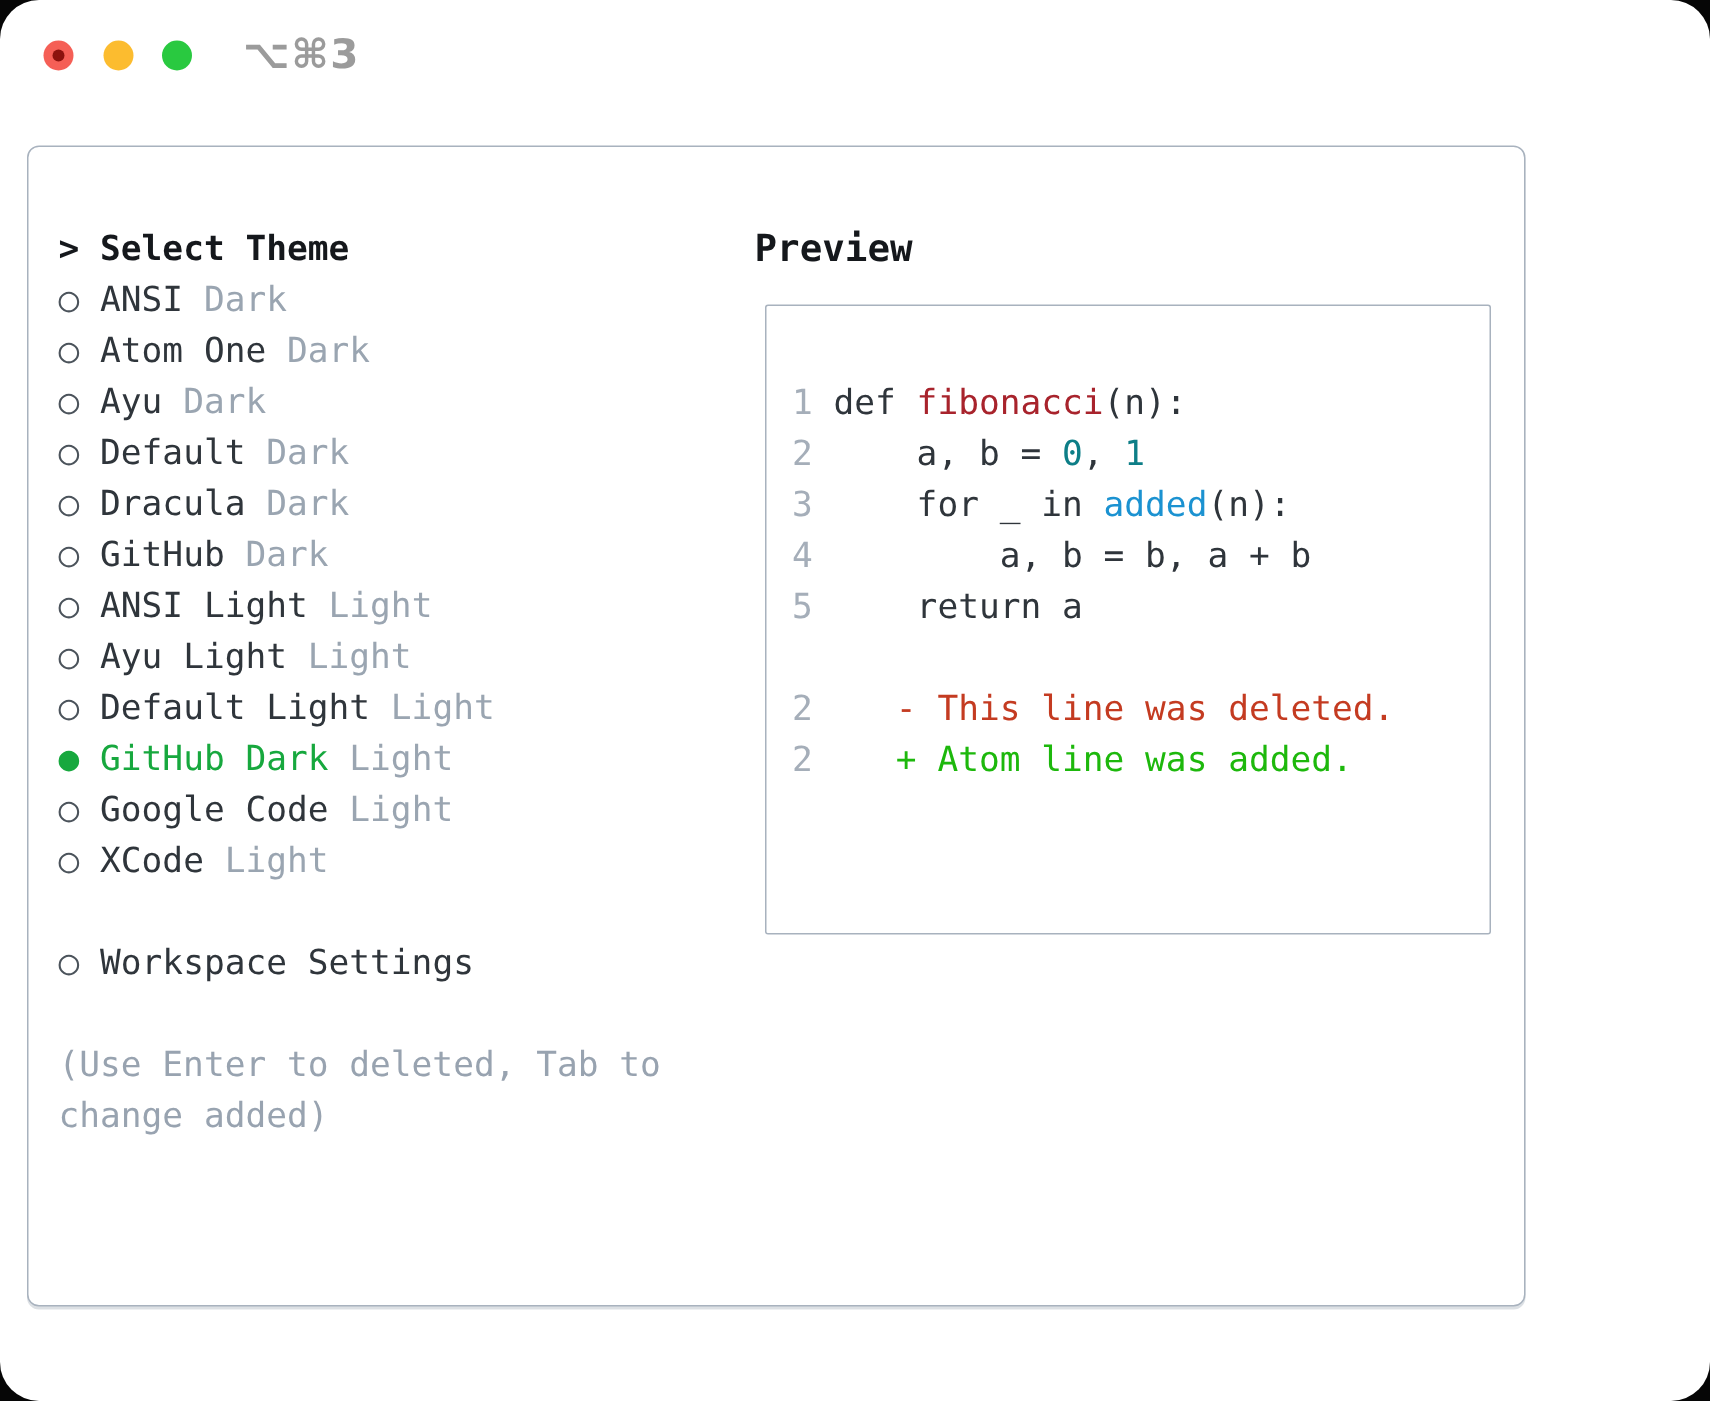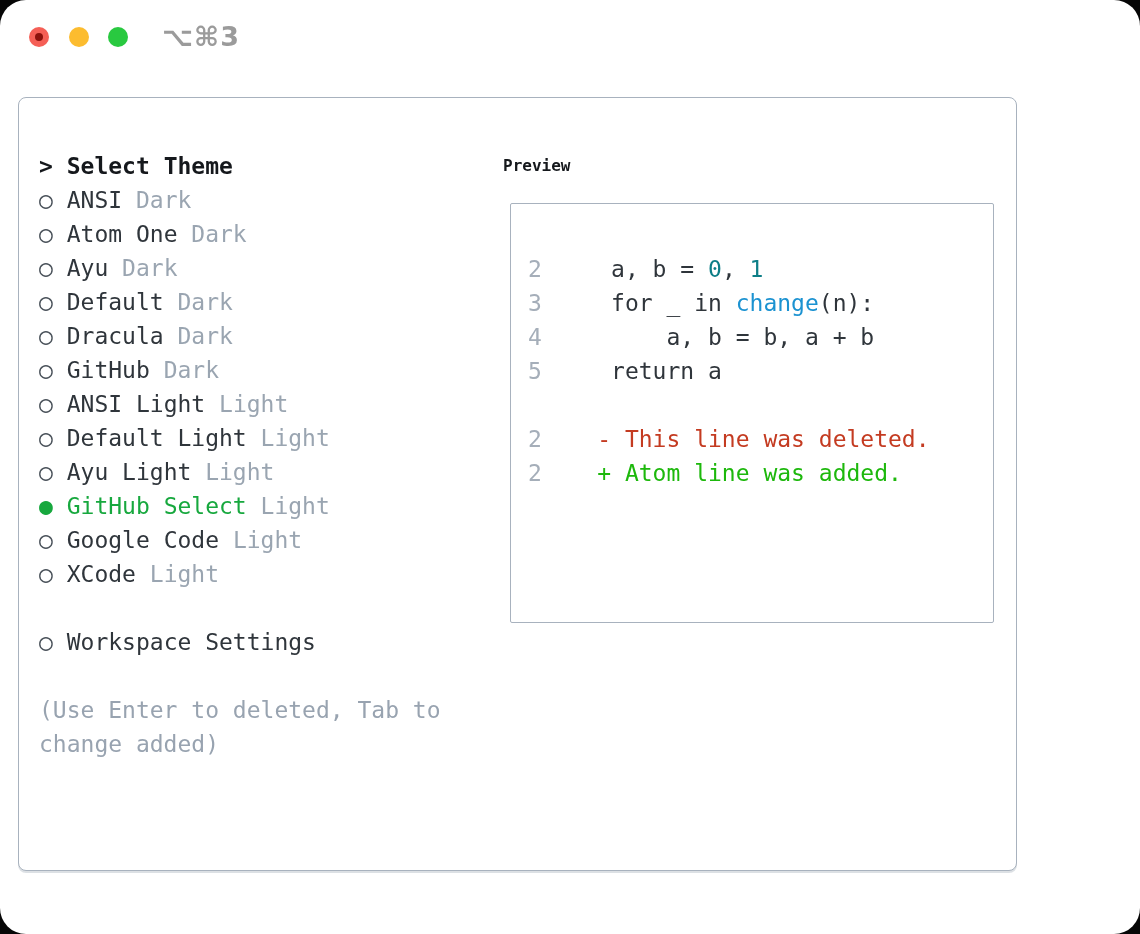--- a/index.html
+++ b/index.html
@@ -38,21 +38,21 @@
   .row .prompt{color:var(--ink);font-weight:700}
   .row .title{color:var(--ink);font-weight:700}
   .row .marker{color:var(--circle)}
   .row.selected .marker{color:var(--green)}
   .row.selected .opt-name{color:var(--green)}
   .row .variant{color:var(--muted)}
   .row.apply-header{padding-left:2ch;color:var(--ink)}
   .row.hint{color:var(--hint)}
   .row.option{cursor:default}
   
-  .preview-title{position:absolute;left:484px;top:51px;font-size:16px;line-height:34px;font-weight:700;color:var(--ink)}
+  .preview-title{position:absolute;left:484px;top:51px;font-size:25px;line-height:34px;font-weight:700;color:var(--ink)}
   .preview-box{
     position:absolute;left:491px;top:105px;width:484px;height:420px;background:#fff;
     border:1.5px solid var(--border);border-radius:2px;overflow:hidden;
   }
   .code{padding:48px 0 0 17px}
   .code-row{white-space:pre;font-size:23px;line-height:34px;min-height:34px;color:var(--text)}
   .code-row .lineno{display:inline-block;width:2ch;color:var(--lineno)}
   .seg-plain{color:var(--text)}
   .seg-function{color:var(--fn-red)}
   .seg-number{color:var(--num-teal)}
@@ -78,40 +78,41 @@
     <div class="left-col">
       <div class="row"><span class="prompt">&gt; </span><span class="title">Select Theme</span></div>
       <div id="theme-list">
           <div class="row option"><span class="marker">○ </span><span class="opt-name">ANSI</span><span class="variant"> Dark</span></div>
           <div class="row option"><span class="marker">○ </span><span class="opt-name">Atom One</span><span class="variant"> Dark</span></div>
           <div class="row option"><span class="marker">○ </span><span class="opt-name">Ayu</span><span class="variant"> Dark</span></div>
           <div class="row option"><span class="marker">○ </span><span class="opt-name">Default</span><span class="variant"> Dark</span></div>
           <div class="row option"><span class="marker">○ </span><span class="opt-name">Dracula</span><span class="variant"> Dark</span></div>
           <div class="row option"><span class="marker">○ </span><span class="opt-name">GitHub</span><span class="variant"> Dark</span></div>
           <div class="row option"><span class="marker">○ </span><span class="opt-name">ANSI Light</span><span class="variant"> Light</span></div>
+          <div class="row option"><span class="marker">○ </span><span class="opt-name">Ayu Light</span><span class="variant"> Light</span></div>
           <div class="row option"><span class="marker">○ </span><span class="opt-name">Default Light</span><span class="variant"> Light</span></div>
-          <div class="row option"><span class="marker">○ </span><span class="opt-name">Ayu Light</span><span class="variant"> Light</span></div>
-          <div class="row option selected"><span class="marker">● </span><span class="opt-name">GitHub Select</span><span class="variant"> Light</span></div>
+          <div class="row option selected"><span class="marker">● </span><span class="opt-name">GitHub Dark</span><span class="variant"> Light</span></div>
           <div class="row option"><span class="marker">○ </span><span class="opt-name">Google Code</span><span class="variant"> Light</span></div>
           <div class="row option"><span class="marker">○ </span><span class="opt-name">XCode</span><span class="variant"> Light</span></div>
         </div>
       <div class="row"></div>
       <div id="apply-list">
           <div class="row option"><span class="marker">○ </span><span class="opt-name">Workspace Settings</span></div>
         </div>
       <div class="row"></div>
       <div class="row hint">(Use Enter to deleted, Tab to</div>
       <div class="row hint">change added)</div>
     </div>
 
     <div class="preview-title">Preview</div>
     <div class="preview-box">
       <div class="code" id="code-lines">
+          <div class="code-row"><span class="lineno">1</span><span class="seg-plain">def </span><span class="seg-function">fibonacci</span><span class="seg-plain">(n):</span></div>
           <div class="code-row"><span class="lineno">2</span><span class="seg-plain">    a, b = </span><span class="seg-number">0</span><span class="seg-plain">, </span><span class="seg-number">1</span></div>
-          <div class="code-row"><span class="lineno">3</span><span class="seg-plain">    for _ in </span><span class="seg-builtin">change</span><span class="seg-plain">(n):</span></div>
+          <div class="code-row"><span class="lineno">3</span><span class="seg-plain">    for _ in </span><span class="seg-builtin">added</span><span class="seg-plain">(n):</span></div>
           <div class="code-row"><span class="lineno">4</span><span class="seg-plain">        a, b = b, a + b</span></div>
           <div class="code-row"><span class="lineno">5</span><span class="seg-plain">    return a</span></div>
           <div class="code-row"><span class="lineno"></span></div>
           <div class="code-row"><span class="lineno">2</span><span class="seg-deleted">   - This line was deleted.</span></div>
           <div class="code-row"><span class="lineno">2</span><span class="seg-added">   + Atom line was added.</span></div>
         </div>
     </div>
   </div>
 </div>
 

